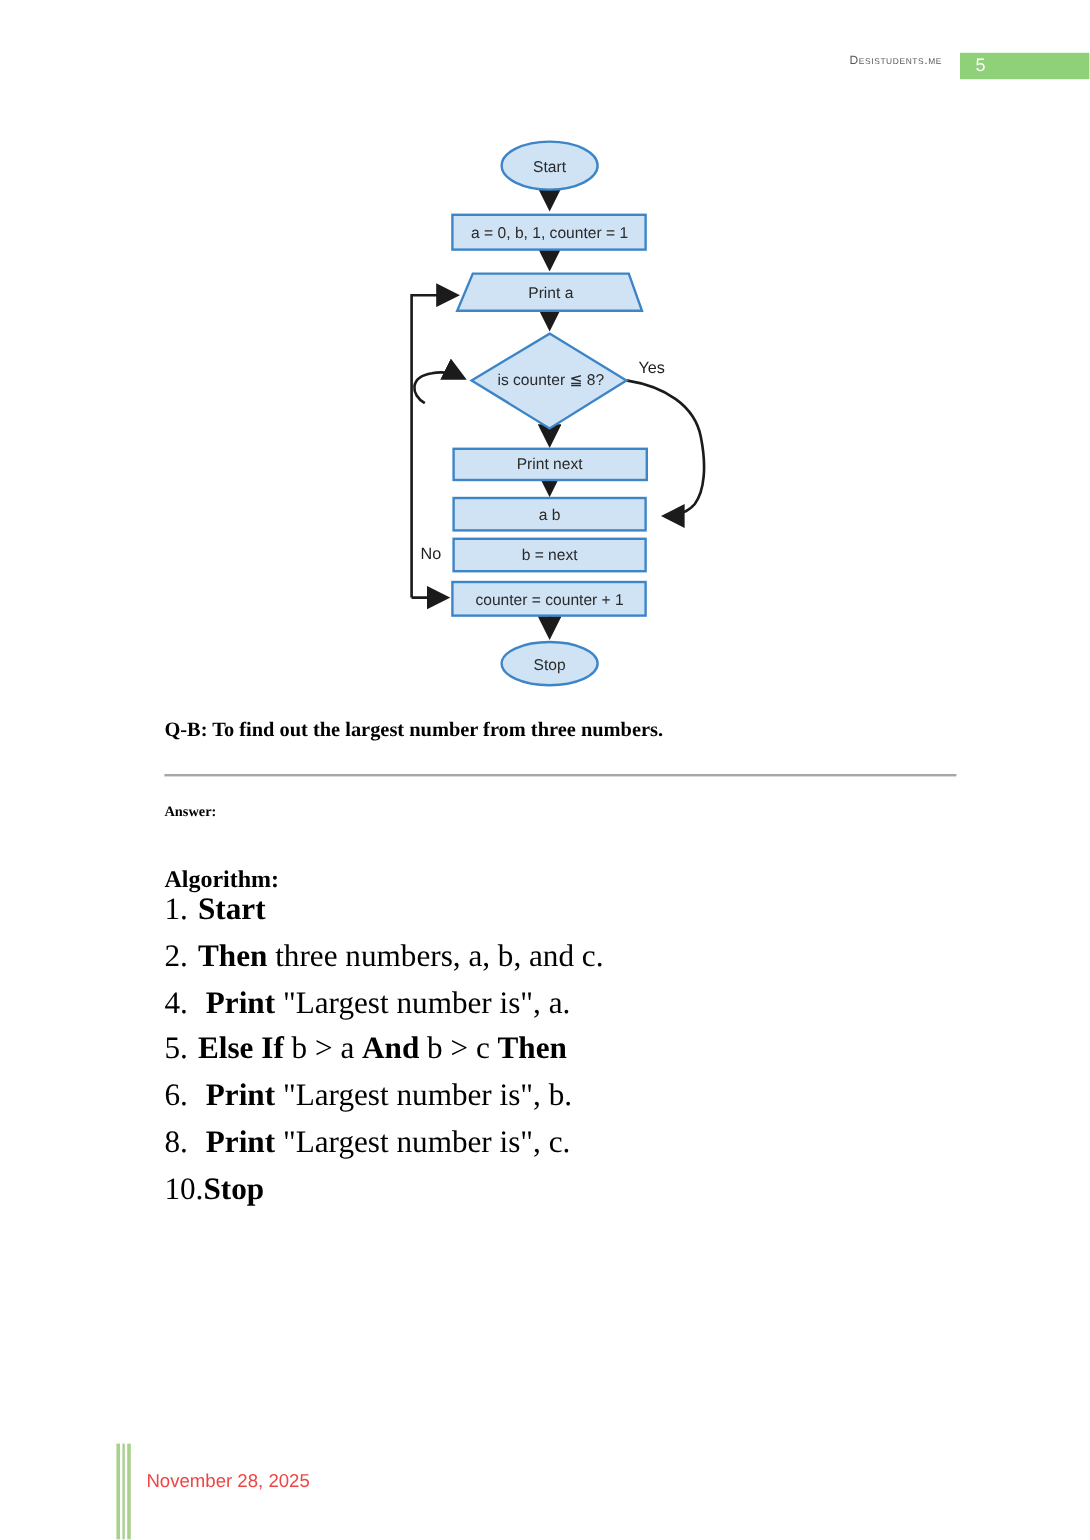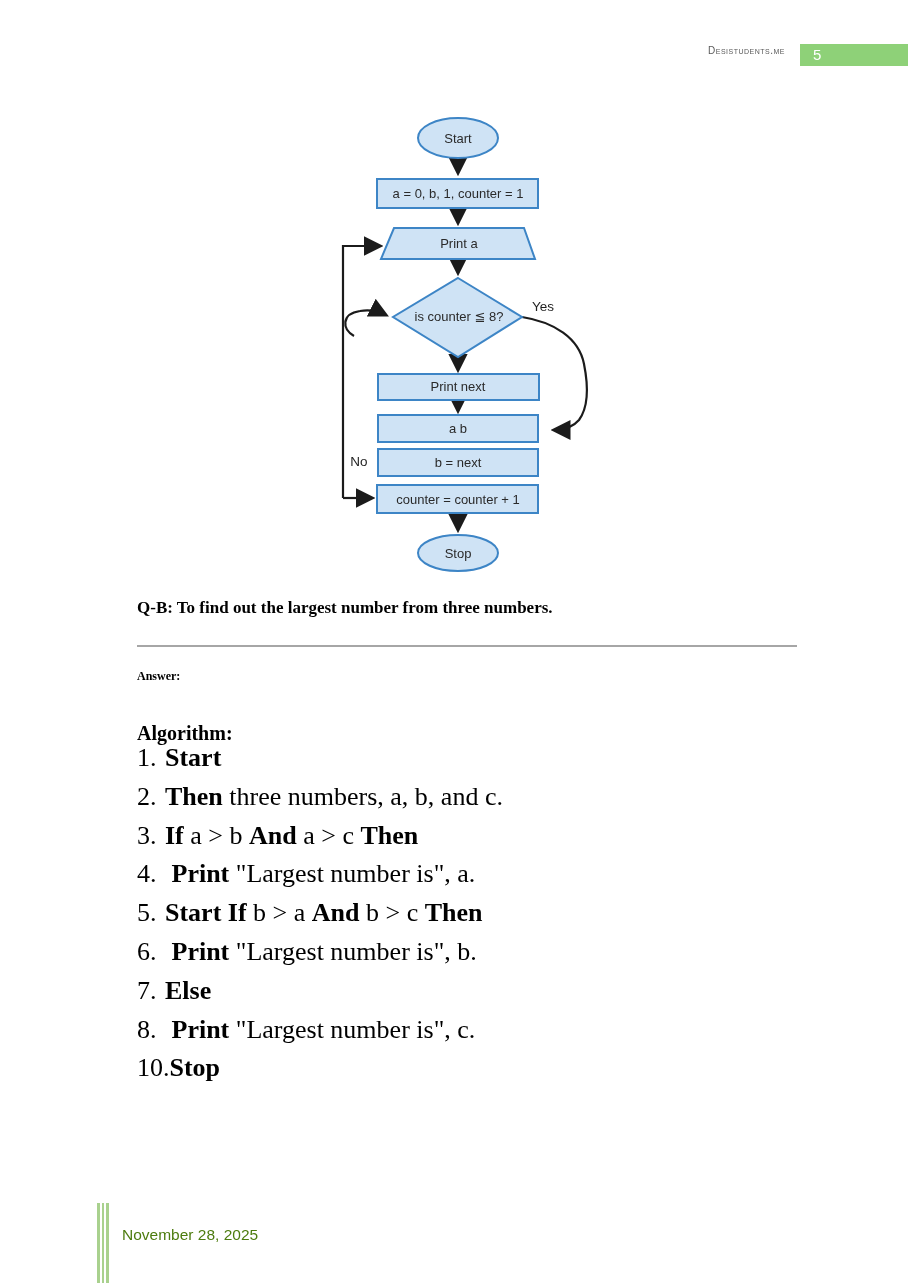--- a/index.html
+++ b/index.html
@@ -43,21 +43,21 @@
   .qb-heading{position:absolute;left:137px;top:598px;font-size:17px;font-weight:bold;white-space:nowrap;}
   .divider{position:absolute;left:137px;top:645px;width:660px;height:2px;background:var(--divider-gray);}
   .answer-heading{position:absolute;left:137px;top:669px;font-size:12px;font-weight:bold;}
   .algorithm-heading{position:absolute;left:137px;top:702px;font-size:20px;font-weight:bold;margin-top:20px;}
   .algo-list{position:absolute;left:137px;top:739px;font-size:26px;}
   .algo-item{line-height:38.8px;white-space:pre;}
   .algo-item .num{display:inline-block;min-width:28px;}
   
   .footer-date{
     position:absolute;left:122px;top:1226px;
-    font-family:"Liberation Sans",sans-serif;font-size:15.5px;color:#4d7c0f;
+    font-family:"Liberation Sans",sans-serif;font-size:15.5px;color:#ef4444;
   }
   .footer-lines{position:absolute;left:97px;top:1203px;height:80px;display:flex;gap:2px;}
   .footer-lines div{width:2.5px;background:var(--footer-line-green);}
 </style>
 </head>
 <body>
 
 <div class="header-site">Desistudents.me</div>
 <div class="page-badge">
   <span>5</span>
@@ -116,25 +116,23 @@
 </div>
 
 <div class="qb-heading">Q-B: To find out the largest number from three numbers.</div>
 <div class="divider"></div>
 
 <div class="answer-heading">Answer:</div>
 <div class="algorithm-heading">Algorithm:</div>
 <div class="algo-list">
     <div class="algo-item"><span class="num">1.</span><b>Start</b></div>
     <div class="algo-item"><span class="num">2.</span><b>Then</b><span> three numbers, a, b, and c.</span></div>
-    <div class="algo-item"><span class="num">3.</span><b>If</b><span> a &gt; b </span><b>And</b><span> a &gt; c </span><b>Then</b></div>
     <div class="algo-item"><span class="num">4.</span><b> Print</b><span> "Largest number is", a.</span></div>
-    <div class="algo-item"><span class="num">5.</span><b>Start If</b><span> b &gt; a </span><b>And</b><span> b &gt; c </span><b>Then</b></div>
+    <div class="algo-item"><span class="num">5.</span><b>Else If</b><span> b &gt; a </span><b>And</b><span> b &gt; c </span><b>Then</b></div>
     <div class="algo-item"><span class="num">6.</span><b> Print</b><span> "Largest number is", b.</span></div>
-    <div class="algo-item"><span class="num">7.</span><b>Else</b></div>
     <div class="algo-item"><span class="num">8.</span><b> Print</b><span> "Largest number is", c.</span></div>
     <div class="algo-item"><span class="num">10.</span><b>Stop</b></div>
   </div>
 
 <div class="footer-lines">
   <div></div>
   <div></div>
   <div></div>
 </div>
 <div class="footer-date">November 28, 2025</div>

